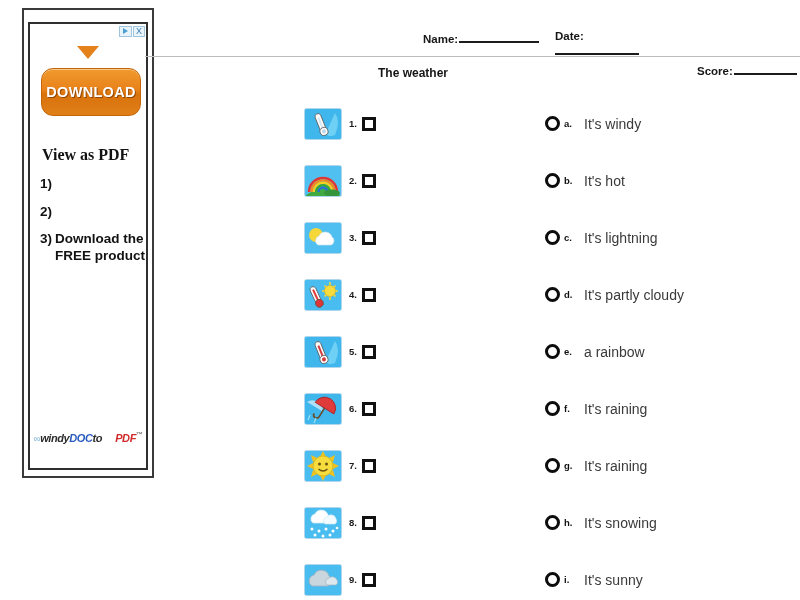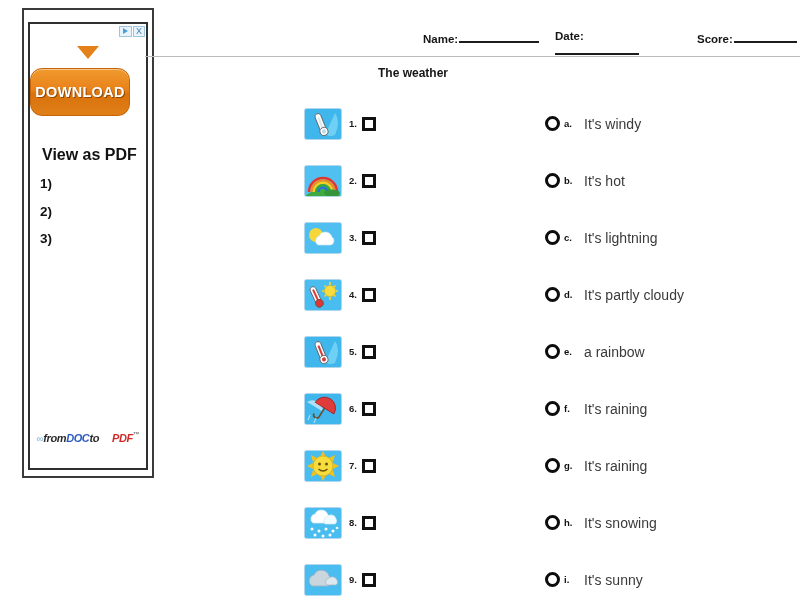--- a/index.html
+++ b/index.html
@@ -81,21 +81,21 @@
     left: 50%;
     top: 22px;
     transform: translateX(-50%);
     width: 0; height: 0;
     border-left: 11px solid transparent;
     border-right: 11px solid transparent;
     border-top: 13px solid #e4811b;
   }
   #download-button {
     position: absolute;
-    left: 0;
+    left: 11px;
     top: 44px;
     width: 100px;
     height: 48px;
     border-radius: 12px;
     background: linear-gradient(180deg,#f09a2e 0%, #e8821a 45%, #d9720c 55%, #e07f18 100%);
     border: 1px solid #c46508;
     box-shadow: inset 0 1px 0 rgba(255,255,255,0.45);
     box-sizing: border-box;
     display: flex;
     align-items: center;
@@ -110,21 +110,21 @@
     font-family: "Liberation Sans", sans-serif;
   }
 
   #ad-heading {
     position: absolute;
     left: 12px;
     top: 122px;
     font-size: 16px;
     font-weight: bold;
     color: #121212;
-    font-family: Liberation Sans, sans-serif;
+    font-family: Liberation Serif, serif;
   }
   #ad-steps {
     position: absolute;
     left: 10px;
     top: 152px;
     width: 110px;
   }
   .ad-step {
     display: flex;
     font-size: 13.5px;
@@ -181,21 +181,21 @@
   .hf-label { margin-right: 1px; text-align: center; }
   .hf-rule {
     display: inline-block;
     border-bottom: 2px solid #1c1c1c;
     height: 11px;
   }
   #hf-name { left: 268px; }
   #hf-name .hf-rule { width: 80px; }
   #hf-date { left: 400px; flex-direction: column; }
   #hf-date .hf-rule { width: 84px; }
-  #hf-score { left: 542px; }
+  #hf-score { left: 542px; margin-top: 32px; }
   #hf-score .hf-rule { width: 63px; }
 
   #header-rule {
     position: absolute;
     left: -10px;
     top: 56px;
     width: 655px;
     height: 1px;
     background: #bcbcbc;
   }
@@ -317,25 +317,26 @@
 
     <div id="ad-steps">
       <div class="ad-step">
         <span class="ad-step-num">1)</span>
       </div>
       <div class="ad-step">
         <span class="ad-step-num">2)</span>
       </div>
       <div class="ad-step">
         <span class="ad-step-num">3)</span>
+        <span class="ad-step-text">Download the FREE product</span>
       </div>
     </div>
 
     <div id="ad-logo">
-      <span class="sw">∞</span><span class="from">from</span><span class="doc">DOC</span><span class="to">to</span><span class="pdf">PDF</span><span class="tm">™</span>
+      <span class="sw">∞</span><span class="from">windy</span><span class="doc">DOC</span><span class="to">to</span><span class="pdf">PDF</span><span class="tm">™</span>
     </div>
 
   </div>
 </div>
 
 <div id="worksheet">
 
   <div id="header-fields">
     <div class="hf" id="hf-name">
       <span class="hf-label">Name:</span>

